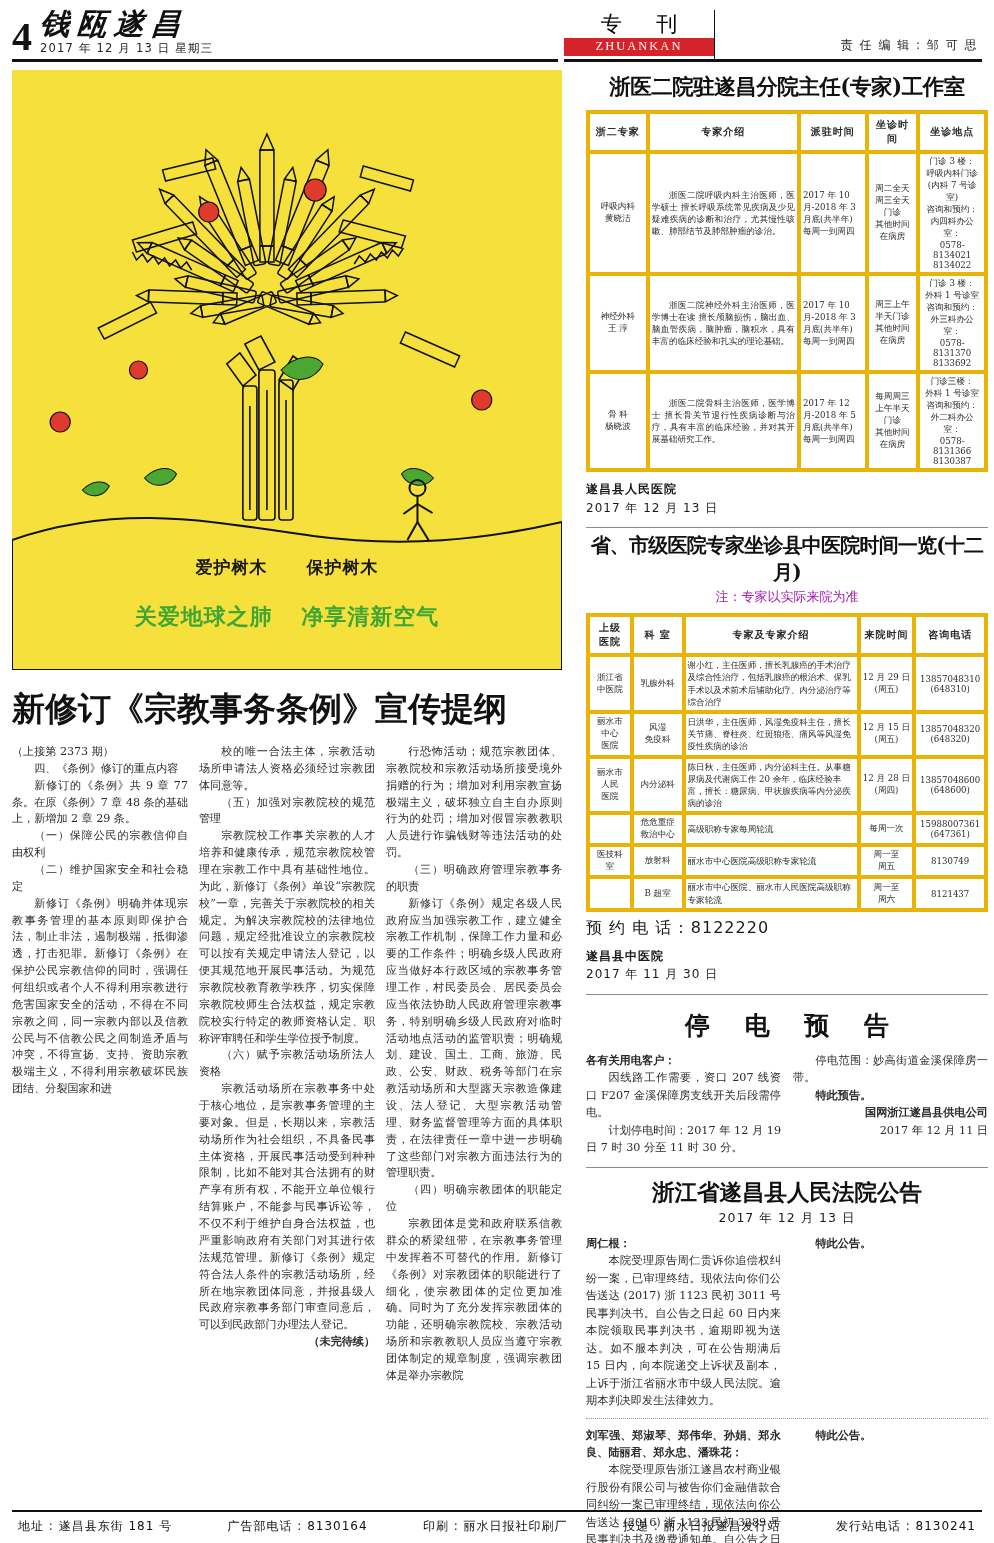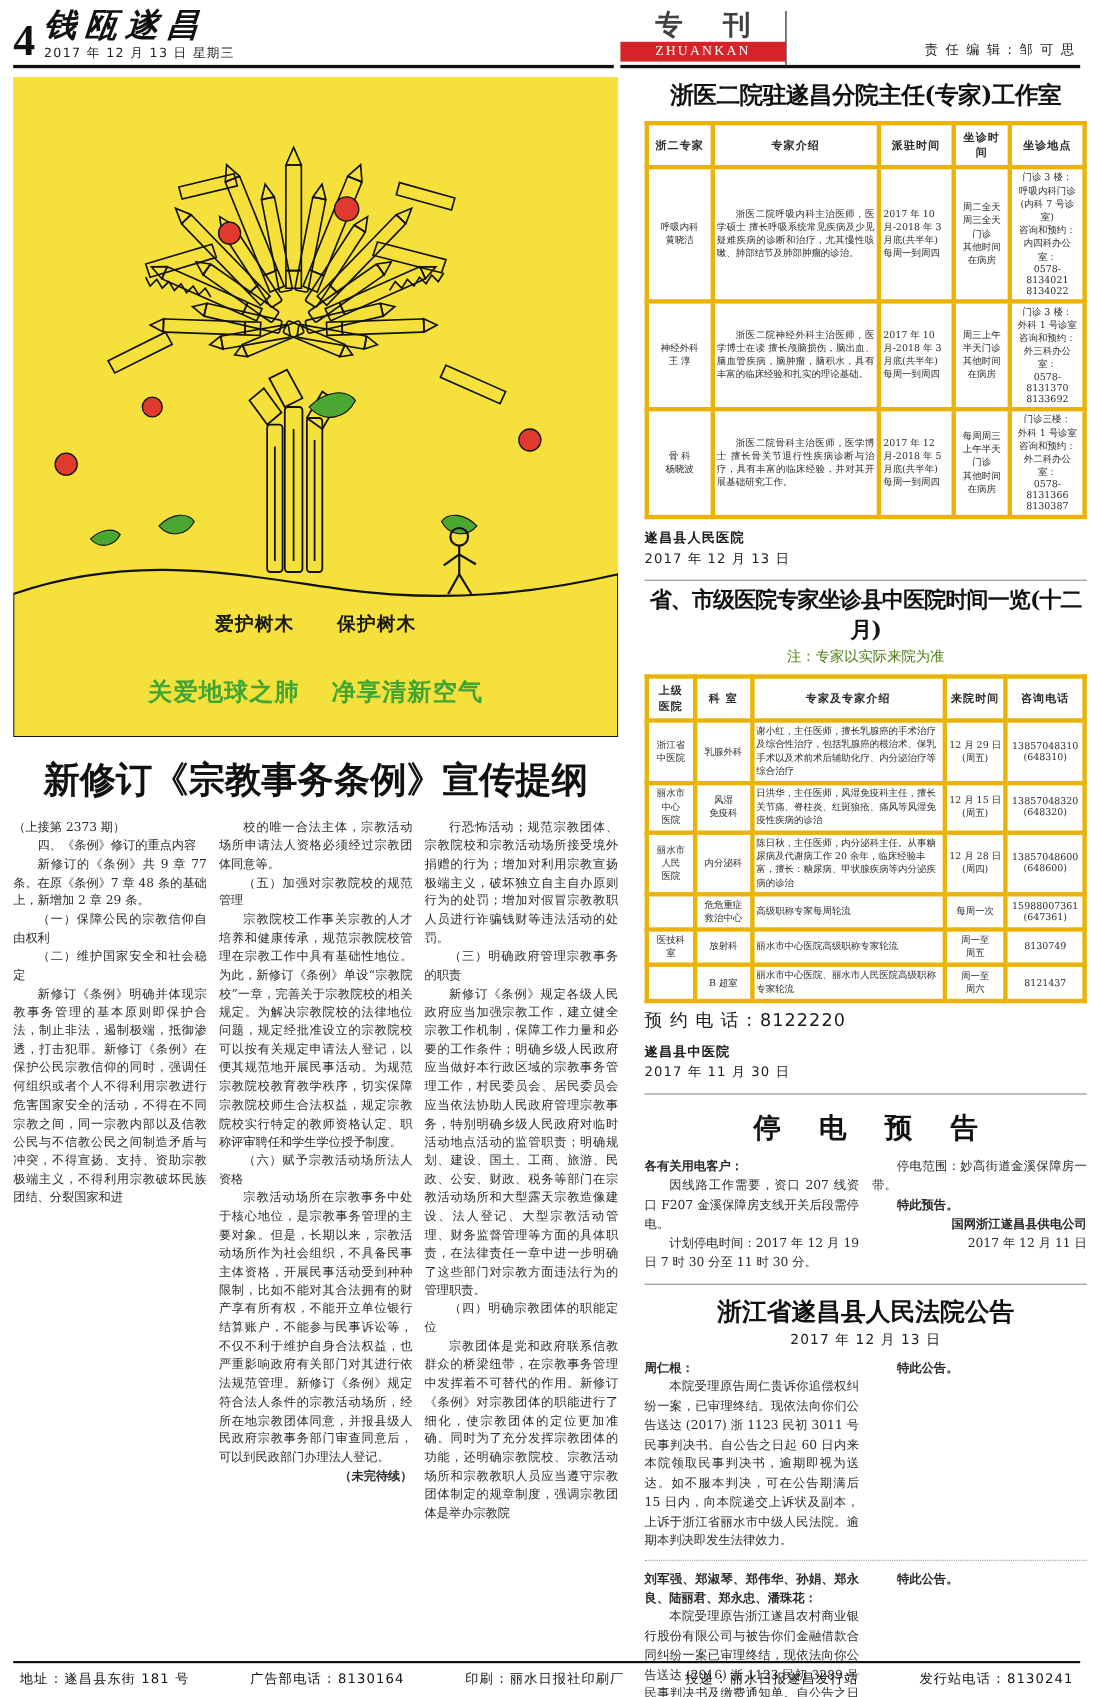--- a/index.html
+++ b/index.html
@@ -19,64 +19,64 @@
   .pagenum { font-size:40px; font-weight:700; line-height:0.92; font-family:"Liberation Serif", serif; margin-right:8px; color:#111;}
   .mh-title-wrap { display:flex; flex-direction:column; }
   .paper-name {
     font-size:30px; font-weight:700; letter-spacing:7px; line-height:1.05;
     font-family:"DejaVu Serif","Liberation Serif",serif; color:#111;
     font-style: italic;
     transform: skewX(-4deg);
   }
   .paper-date { font-size:11.5px; letter-spacing:1.2px; margin-top:2px; color:#222; }
   .mh-mid { width:150px; text-align:center; border-bottom:3px solid #111; padding-bottom:3px; margin-left:6px;}
-  .mh-mid .sec { font-size:25px; font-weight:700; letter-spacing:14px; padding-left:14px; color:#404040; line-height:1.1;}
+  .mh-mid .sec { font-size:21px; font-weight:400; letter-spacing:14px; padding-left:14px; color:#000000; line-height:1.1;}
   .mh-mid .sec-en {
     background:#d6232a; color:#fff; font-family:"Liberation Serif",serif;
     font-size:12.5px; letter-spacing:2px; display:block; padding:1px 0 2px; margin-top:2px;
   }
   .mh-right { flex:1; border-bottom:3px solid #111; border-left:1.5px solid #111; padding-bottom:3px; text-align:right; align-self:stretch; display:flex; align-items:flex-end; justify-content:flex-end;}
   .mh-right span { font-size:12px; letter-spacing:1.5px; padding-right:4px; padding-bottom:2px; }
 
   
   .body-grid { display:flex; gap:0; margin-top:8px; height:1412px; }
   .col-left { width:560px; padding-right:10px; }
   .col-div { width:1px; background:#999; margin:0 7px; }
   .col-right { width:402px; }
 
   
   .poster { position:relative; width:100%; height:600px; background:#f5e03c; overflow:hidden; }
   .poster svg { display:block; width:100%; height:100%; }
   .poster-cap1 { position:absolute; left:0; right:0; top:486px; text-align:center; font-size:17px; font-weight:700; color:#1a1a1a; letter-spacing:1px;}
   .poster-cap1 span { margin:0 16px; }
-  .poster-cap2 { position:absolute; left:0; right:0; top:544px; text-align:center; font-size:22px; font-weight:700; color:#3fa535; letter-spacing:1px;}
+  .poster-cap2 { position:absolute; left:0; right:0; top:532px; text-align:center; font-size:22px; font-weight:700; color:#3fa535; letter-spacing:1px;}
   .poster-cap2 span { margin:0 10px; }
 
   
   .article-title {
-    text-align:center; font-size:33px; font-weight:700; margin:17px 0 12px;
+    font-size:33px; font-weight:700; margin:17px 0 12px;
     font-family:"DejaVu Serif","Liberation Serif",serif; letter-spacing:0px; color:#111;
   }
   .art-cols { display:flex; gap:11px; }
   .art-col { width:176px; font-size:11.1px; line-height:1.52; text-align:justify;
              font-family:"DejaVu Serif","Liberation Serif",serif; color:#2b2b2b; }
   .art-col p { margin:0; text-indent:2em; }
   .art-col p.noind { text-indent:0; }
   .art-col p.b { font-weight:400; text-indent:2em; }
   .art-col p.right { text-align:right; text-indent:0; font-weight:700; }
 
   
   .rblock { margin-bottom:6px; }
   .r-title {
     text-align:center; font-weight:700; color:#111;
     font-family:"DejaVu Serif","Liberation Serif",serif;
   }
   .r-title.t1 { font-size:21.5px; margin:2px 0 9px; letter-spacing:-0.5px;}
   .r-title.t2 { font-size:20px; margin:4px 0 2px; letter-spacing:-0.8px;}
-  .r-subnote { text-align:center; font-size:13px; margin:2px 0 7px; color:#4d7c0f;
+  .r-subnote { text-align:center; font-size:13px; margin:2px 0 7px; color:#a21caf;
                font-family:"DejaVu Serif","Liberation Serif",serif;}
   .r-title.t3 { font-size:25px; letter-spacing:13px; padding-left:13px; margin:14px 0 10px;}
   .r-title.t4 { font-size:22.5px; margin:9px 0 2px; letter-spacing:0px;}
   .r-title.t5 { font-size:22px; margin:10px 0 6px; letter-spacing:1px;}
   .r-date-center { text-align:center; font-size:12.5px; letter-spacing:1px; margin-bottom:8px; }
 
   table.dt { width:100%; border-collapse:collapse; font-size:8.6px; color:#2b2b2b;
              font-family:"DejaVu Serif","Liberation Serif",serif; }
   table.dt th, table.dt td { border:4px solid #eab308; padding:2px 2px; vertical-align:middle; }
   table.dt th { text-align:center; font-weight:700; font-size:10px; padding:4px 2px; letter-spacing:1px;}

